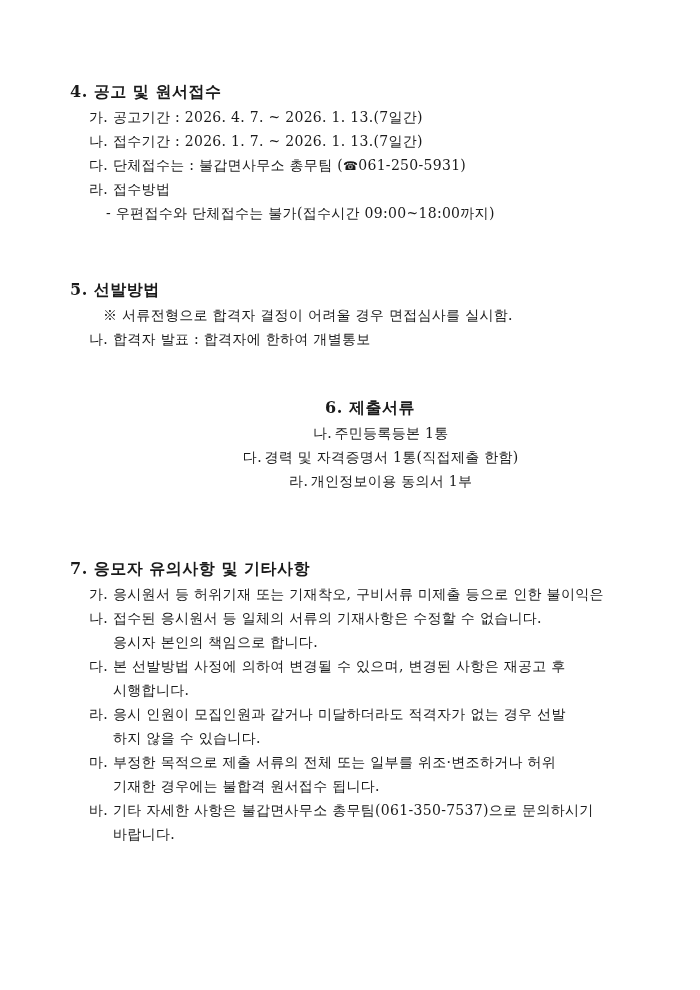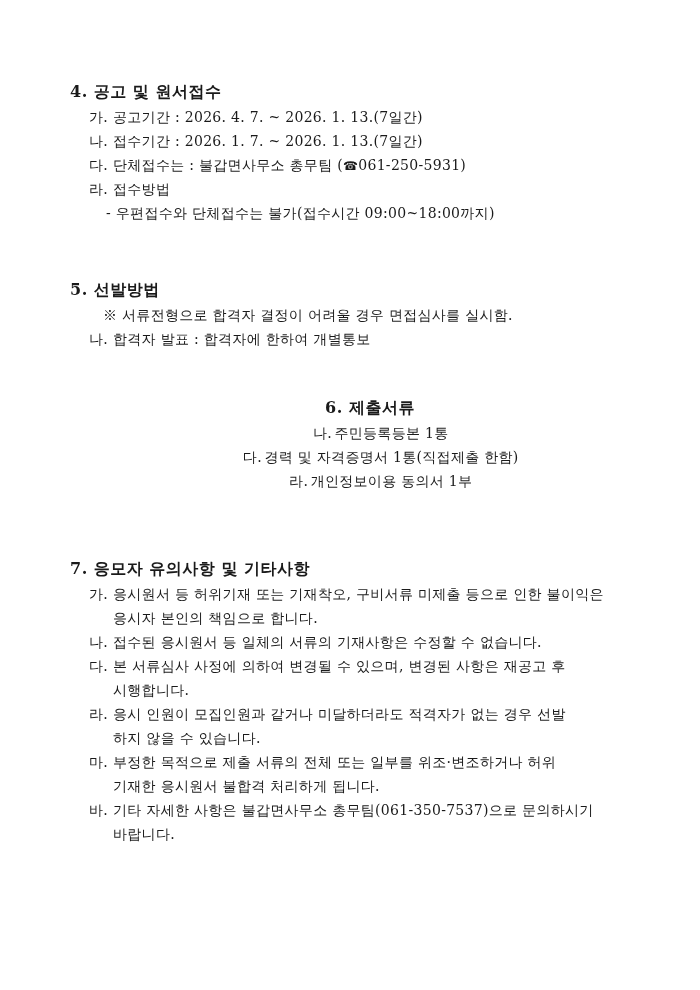--- a/index.html
+++ b/index.html
@@ -66,40 +66,40 @@
       <span class="marker">라.</span><span>개인정보이용 동의서 1부</span>
     </div>
   </div>
 
   <div class="section" style="top:541px;margin-top:15px;">
     <div class="heading">7. 응모자 유의사항 및 기타사항</div>
 
     <div class="item">
       <span class="marker">가.</span><span>응시원서 등 허위기재 또는 기재착오, 구비서류 미제출 등으로 인한 불이익은</span>
     </div>
-    <div class="item cont">응시자 본인의 책임으로 합니다.</div>
-
     <div class="item">
       <span class="marker">나.</span><span>접수된 응시원서 등 일체의 서류의 기재사항은 수정할 수 없습니다.</span>
     </div>
 
+    <div class="item cont">응시자 본인의 책임으로 합니다.</div>
+
     <div class="item">
-      <span class="marker">다.</span><span>본 서류심사 사정에 의하여 변경될 수 있으며, 변경된 사항은 재공고 후</span>
+      <span class="marker">다.</span><span>본 선발방법 사정에 의하여 변경될 수 있으며, 변경된 사항은 재공고 후</span>
     </div>
     <div class="item cont">시행합니다.</div>
 
     <div class="item">
       <span class="marker">라.</span><span>응시 인원이 모집인원과 같거나 미달하더라도 적격자가 없는 경우 선발</span>
     </div>
     <div class="item cont">하지 않을 수 있습니다.</div>
 
     <div class="item">
       <span class="marker">마.</span><span>부정한 목적으로 제출 서류의 전체 또는 일부를 위조·변조하거나 허위</span>
     </div>
-    <div class="item cont">기재한 응시원서 불합격 처리하게 됩니다.</div>
+    <div class="item cont">기재한 경우에는 불합격 원서접수 됩니다.</div>
 
     <div class="item">
       <span class="marker">바.</span><span>기타 자세한 사항은 불갑면사무소 총무팀(061-350-7537)으로 문의하시기</span>
     </div>
     <div class="item cont">바랍니다.</div>
   </div>
 
 </div>
 
 </body></html>

